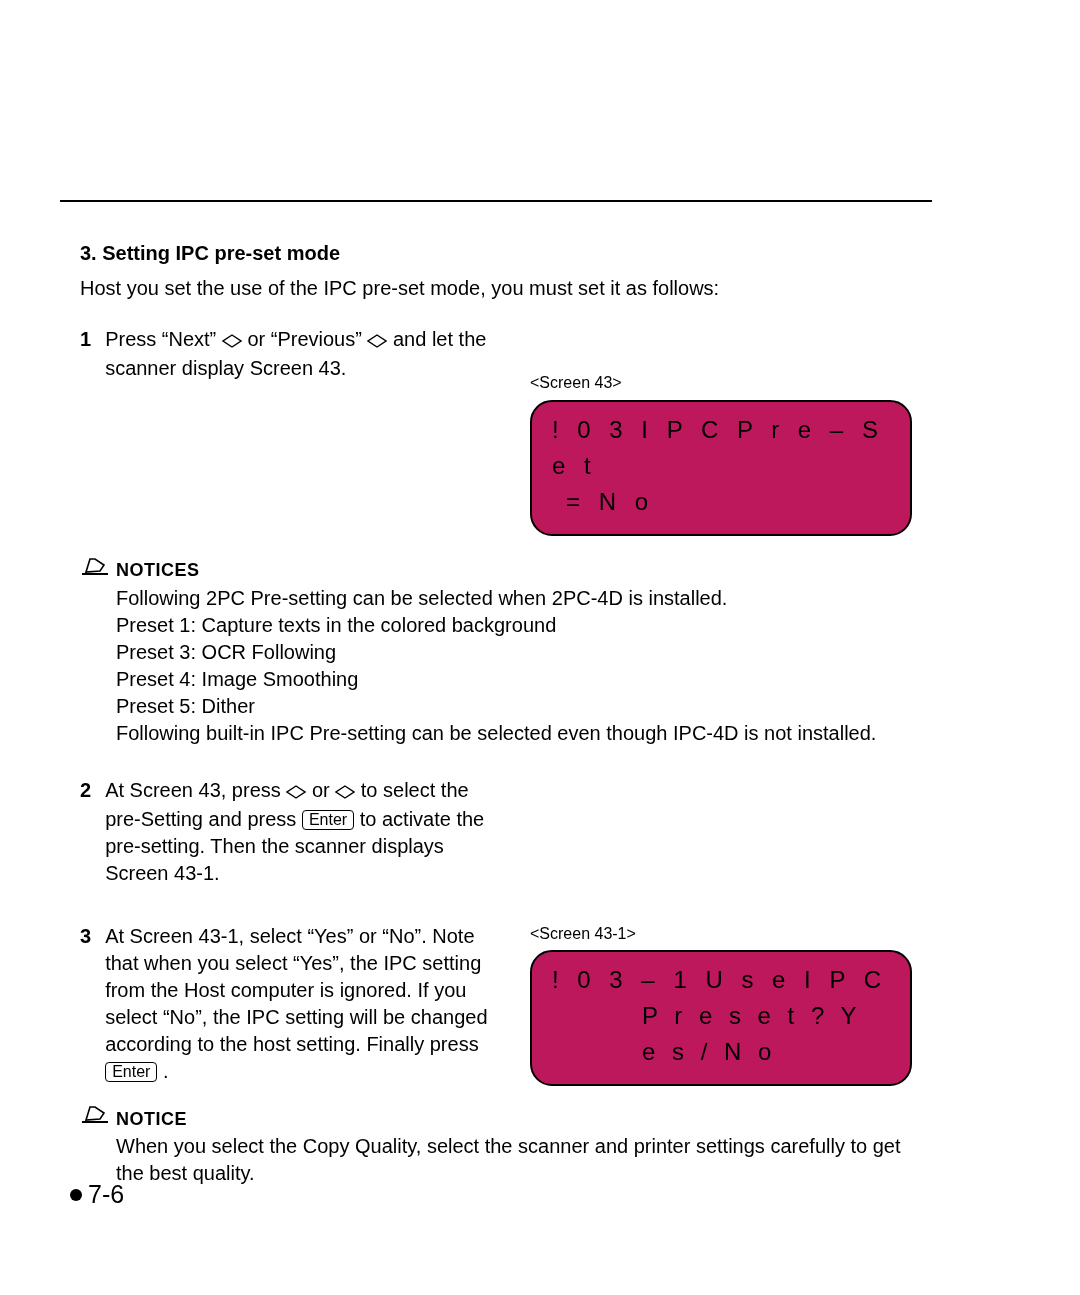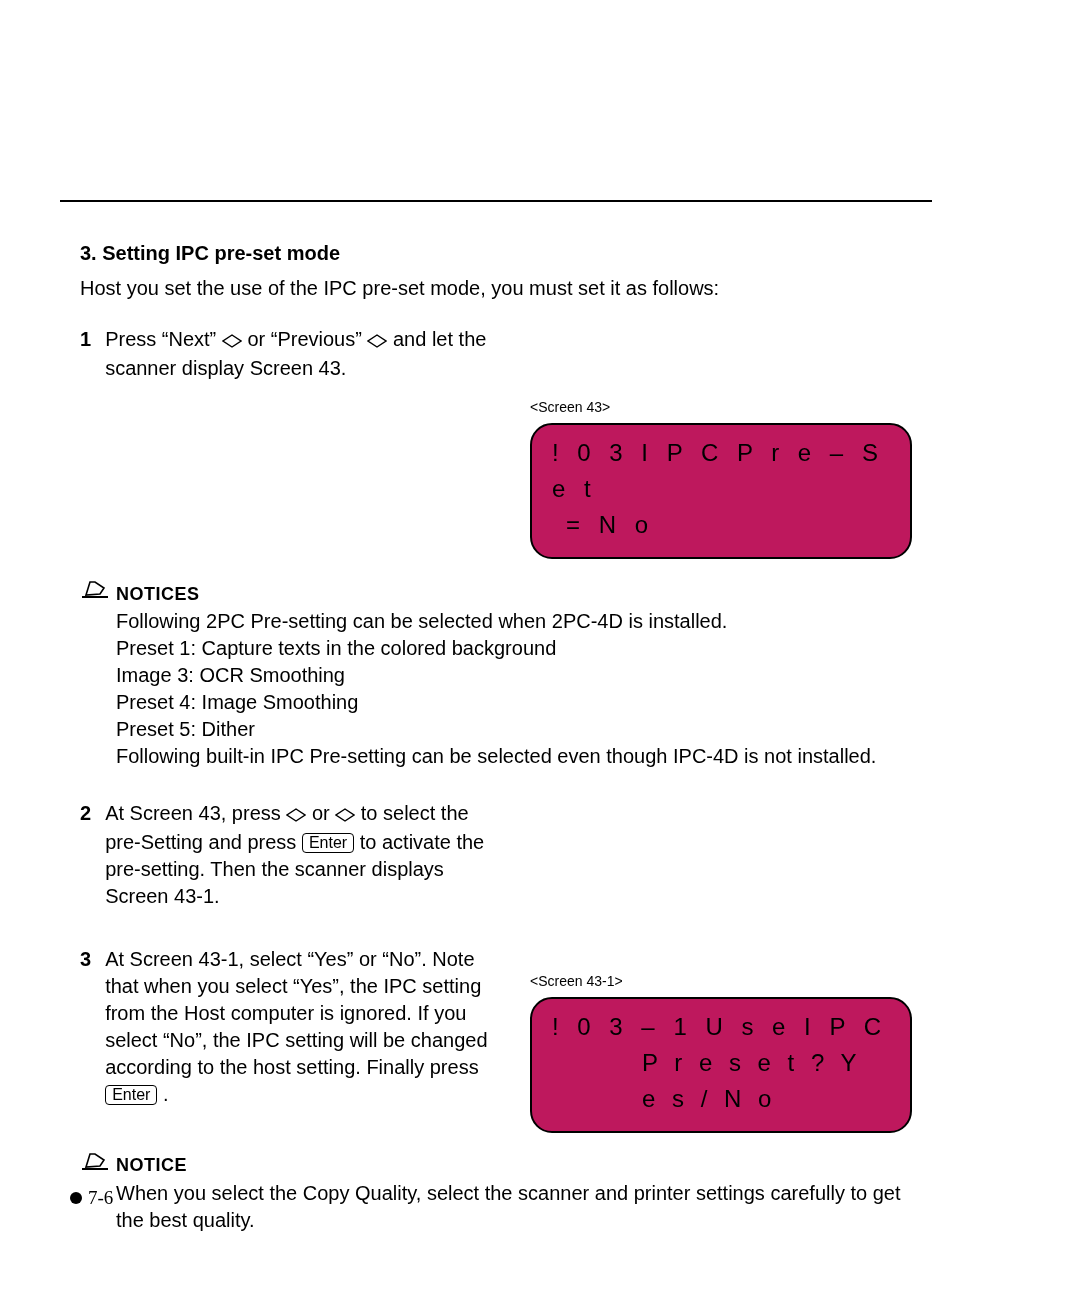--- a/index.html
+++ b/index.html
@@ -55,23 +55,22 @@
   }
   .step-text {
     flex: 1 1 auto;
   }
 
   .screen-col {
     flex: 1 1 auto;
     padding-top: 46px;
   }
   .screen-label {
-    font-size: 14px;
+    font-size: 16px;
     margin-bottom: 6px;
-    margin-top: 26px;
   }
   .lcd {
     background: #be185d;
     border: 2px solid #000;
     border-radius: 22px;
     padding: 10px 20px 14px 20px;
     font-family: Arial, Helvetica, sans-serif;
     letter-spacing: 6px;
     font-size: 24px;
     line-height: 1.5;
@@ -118,25 +117,24 @@
     padding: 0px 6px;
     font-size: 16px;
     line-height: 18px;
     vertical-align: 1px;
   }
 
   .footer {
     position: absolute;
     bottom: 86px;
     left: 70px;
-    font-size: 19px;
+    font-size: 25px;
     display: flex;
     align-items: center;
     gap: 6px;
-    font-family: Liberation Serif, serif;
   }
   .bullet {
     width: 12px;
     height: 12px;
     border-radius: 50%;
     background: #000;
     display: inline-block;
   }
 </style>
 </head>
@@ -184,21 +182,21 @@
           <svg width="30" height="22" viewBox="0 0 30 22">
             <line x1="2" y1="20" x2="28" y2="20" stroke="#000" stroke-width="2"></line>
             <polygon points="6,18 10,5 15,5 24,11 20,17" fill="none" stroke="#000" stroke-width="1.6"></polygon>
           </svg>
         </span>
         <span class="notice-label">NOTICES</span>
       </div>
       <div class="notice-body">
         <div>Following 2PC Pre-setting can be selected when 2PC-4D is installed.</div>
         <div>Preset 1: Capture texts in the colored background</div>
-        <div>Image 3: OCR Smoothing</div>
+        <div>Preset 3: OCR Following</div>
         <div>Preset 4: Image Smoothing</div>
         <div>Preset 5: Dither</div>
         <div>Following built-in IPC Pre-setting can be selected even though IPC-4D is not installed.</div>
       </div>
     </div>
 
     <div class="step-row" style="margin-bottom:36px;">
       <div class="step-col">
         <div class="step-num">2</div>
         <div class="step-text">

